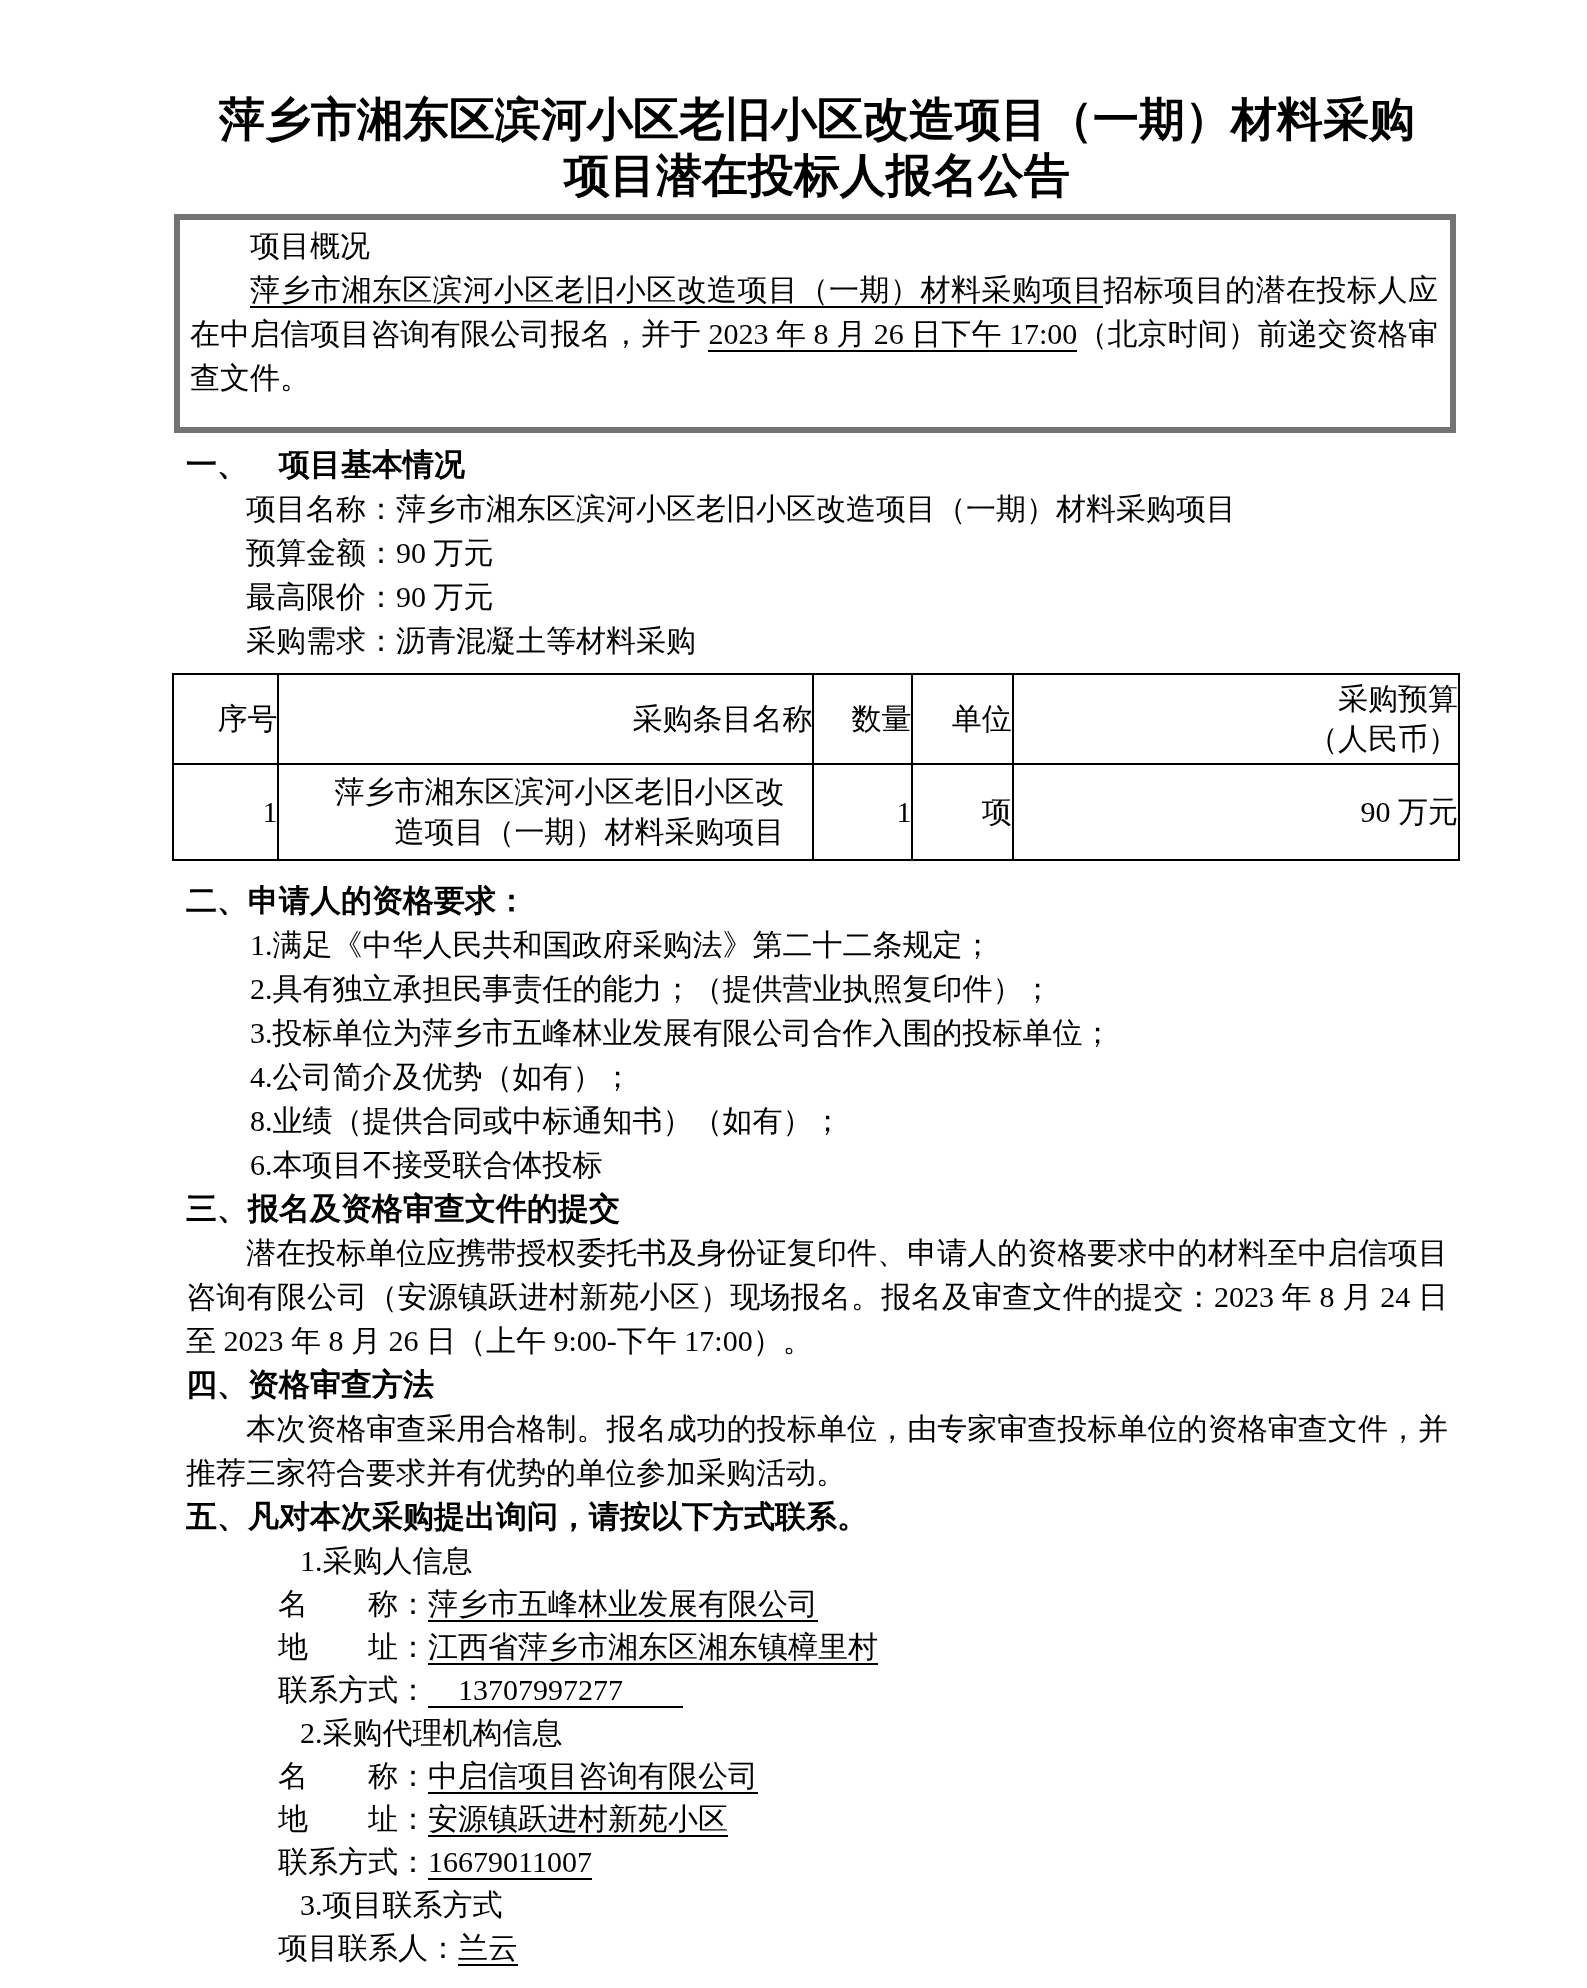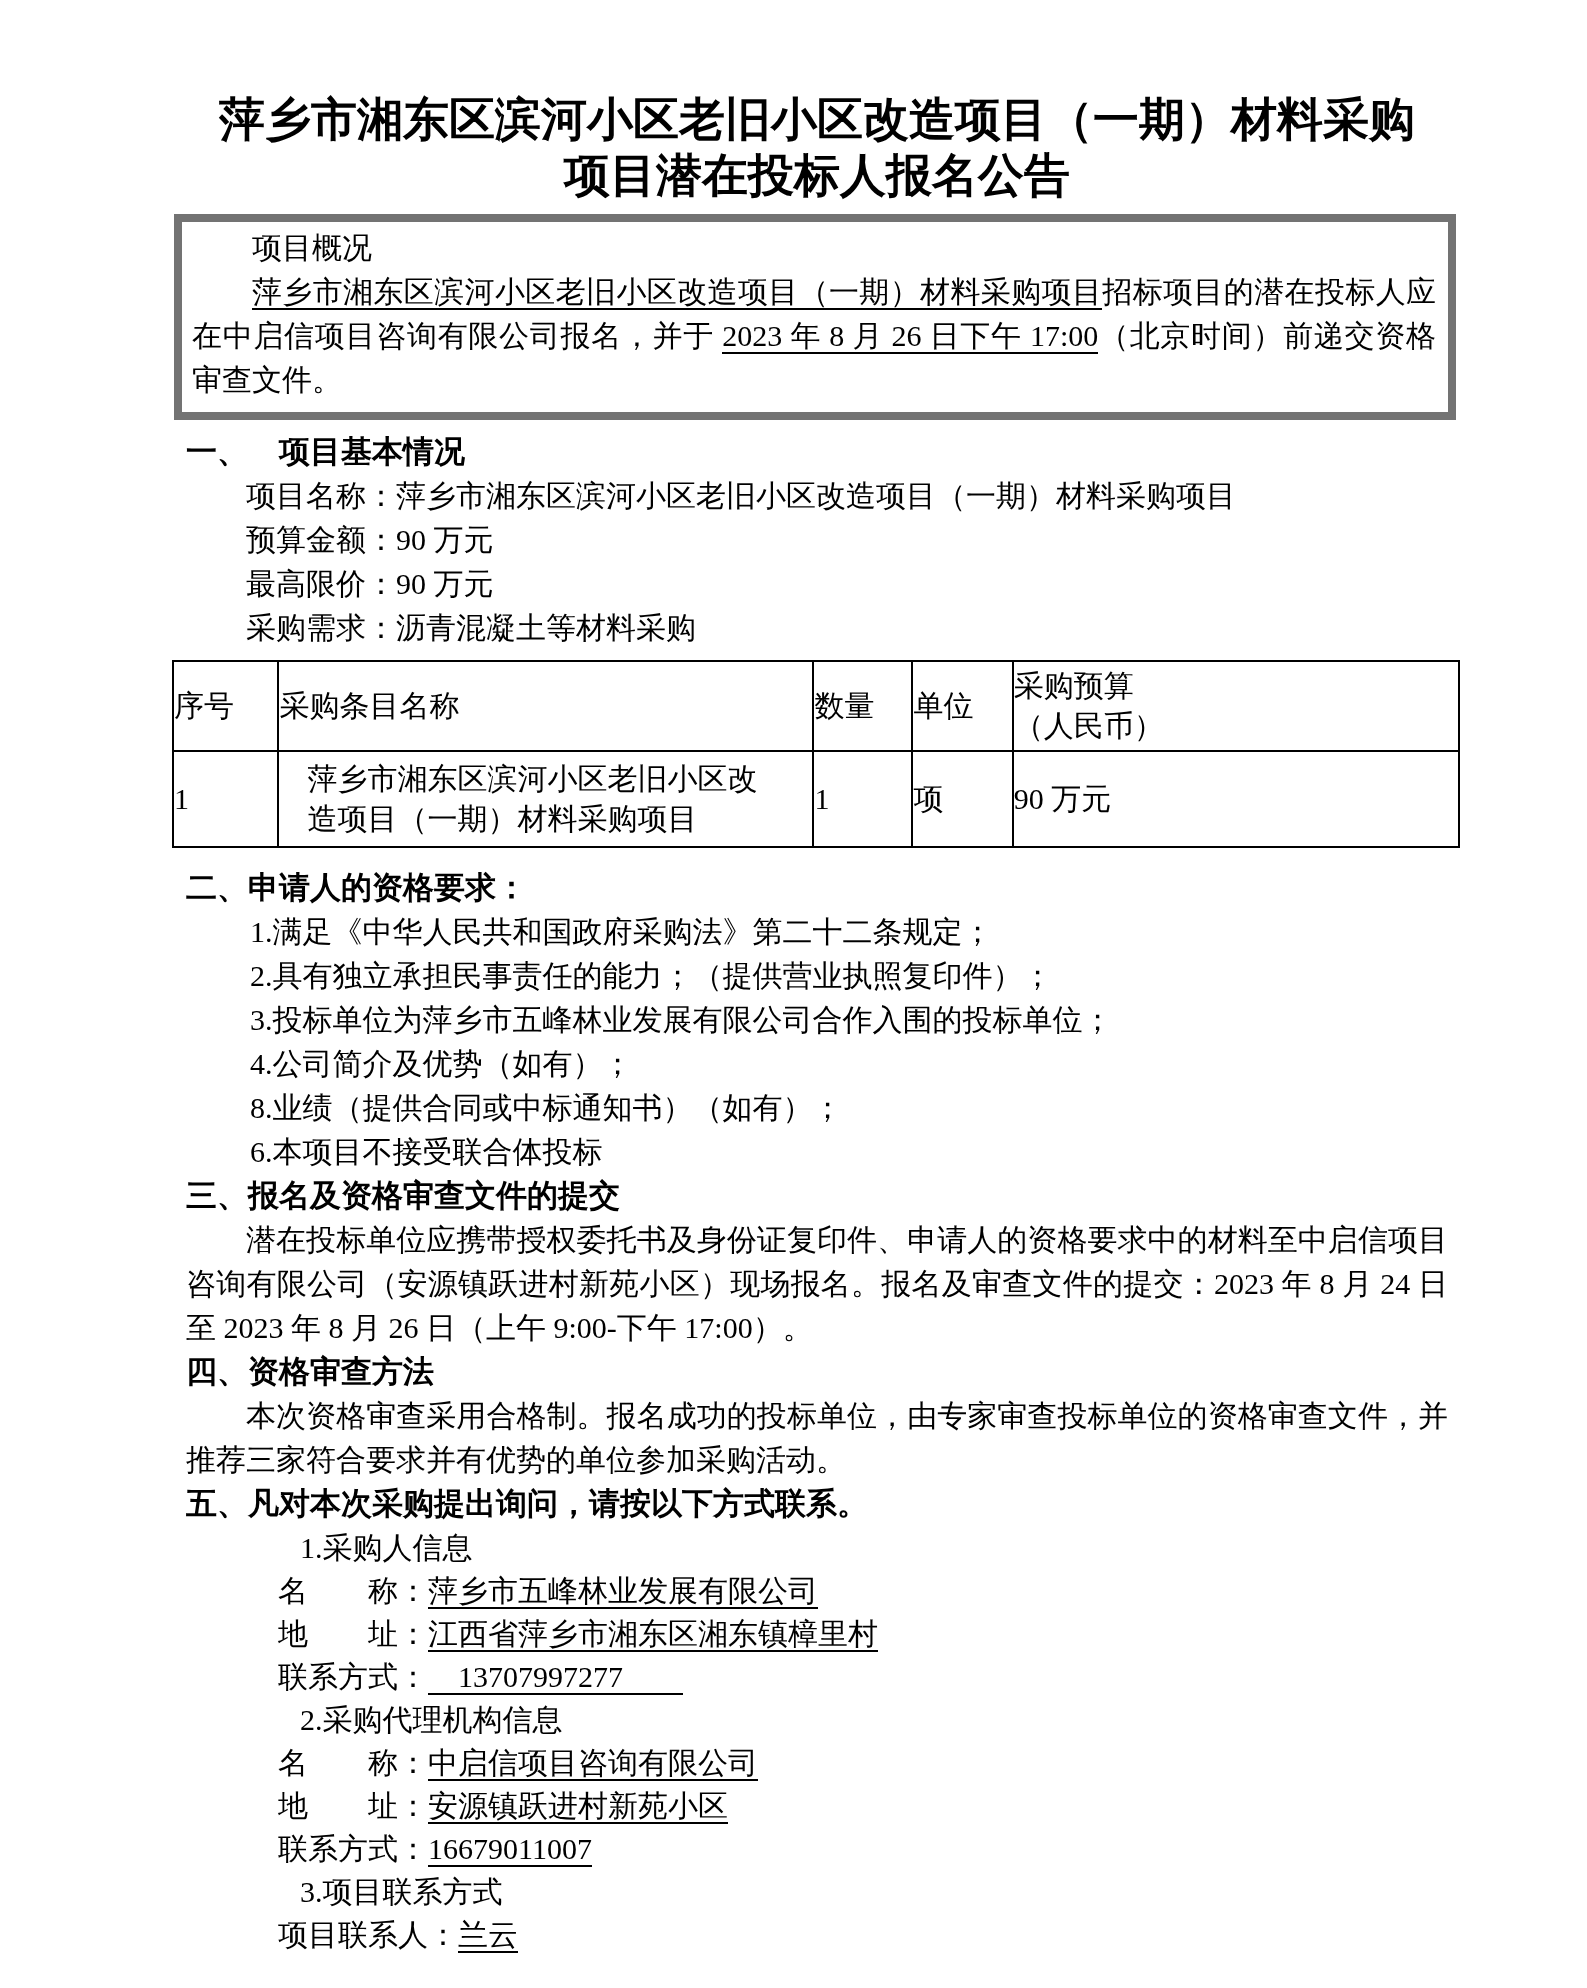--- a/index.html
+++ b/index.html
@@ -17,23 +17,23 @@
   }
   .title {
     font-size:46px;
     font-weight:bold;
     line-height:56px;
     text-align:center;
     margin:0 0 10px 0;
     font-family:"Liberation Serif","DejaVu Serif",serif;
   }
   .obox {
-    border:8px solid #737373;
+    border:6px solid #737373;
     margin:0 -8px 0 -12px;
-    padding:4px 12px 10px 10px;
+    padding:4px 12px 27px 10px;
   }
   .indent { text-indent:60px; }
   .just { text-align:justify; }
   .u { border-bottom:2px solid #000000; }
   .h {
     font-family:"Liberation Sans","DejaVu Sans",sans-serif;
     font-weight:bold;
     font-size:31px;
   }
   .h1x { margin-top:10px; }
@@ -41,21 +41,21 @@
   .line2em { padding-left:60px; }
   .item { padding-left:64px; }
   .subitem { padding-left:114px; }
   .cline { padding-left:92px; }
   .contact { line-height:43px; }
   table.ptable {
     border-collapse:collapse;
     table-layout:fixed;
     width:calc(100% + 26px);
     margin:10px 0 0 -14px;
-    text-align:left;
+    text-align:right;
     font-size:30px;
   }
   table.ptable td {
     border:2px solid #000000;
     padding:0;
     vertical-align:middle;
     font-weight:normal;
   }
   .thead td { height:88px; }
   .trow td { height:94px; }

